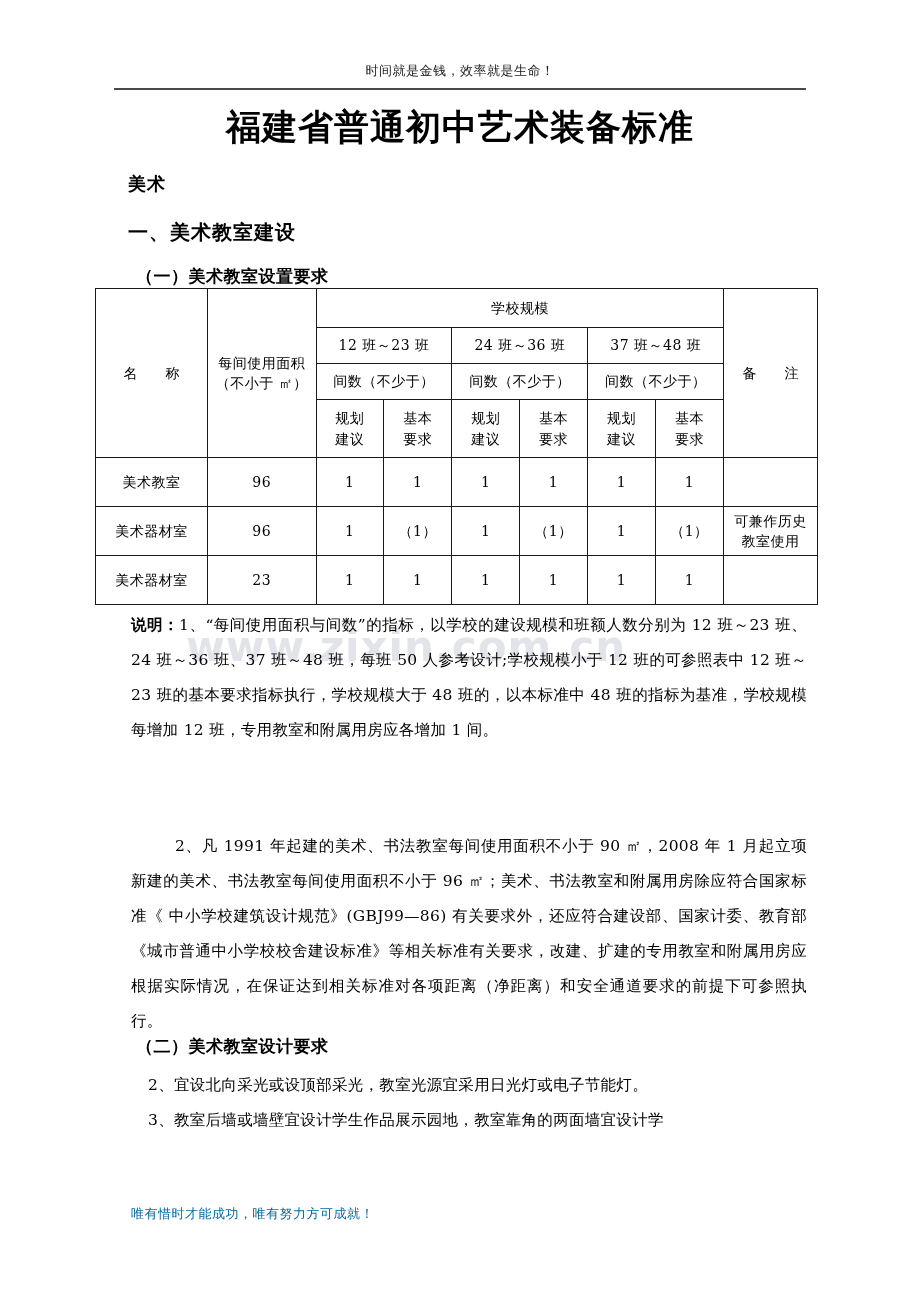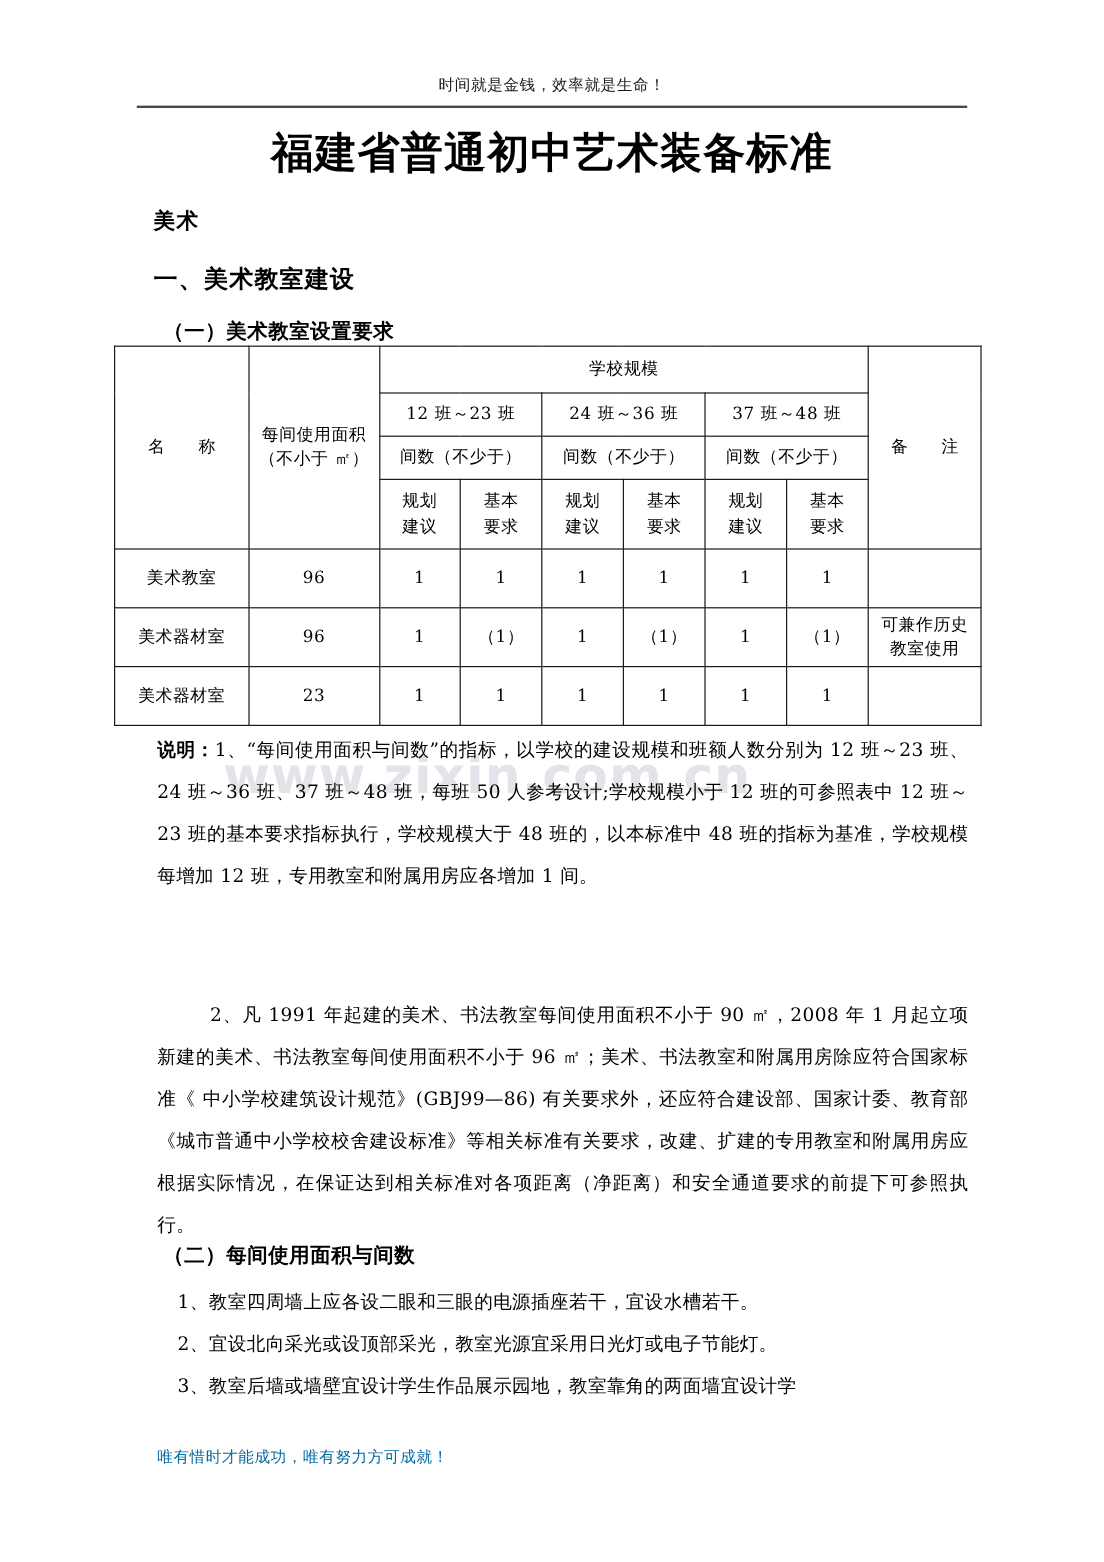--- a/index.html
+++ b/index.html
@@ -284,23 +284,22 @@
       </tr>
     </tbody>
   </table>
 
   <div class="watermark">www.zixin.com.cn</div>
 
   <div class="para note1"><span class="lead">说明：</span><span>1、“每间使用面积与间数”的指标，以学校的建设规模和班额人数分别为 12 班～23 班、24 班～36 班、37 班～48 班，每班 50 人参考设计;学校规模小于 12 班的可参照表中 12 班～23 班的基本要求指标执行，学校规模大于 48 班的，以本标准中 48 班的指标为基准，学校规模每增加 12 班，专用教室和附属用房应各增加 1 间。</span></div>
 
   <div class="para note2">2、凡 1991 年起建的美术、书法教室每间使用面积不小于 90 ㎡，2008 年 1 月起立项新建的美术、书法教室每间使用面积不小于 96 ㎡；美术、书法教室和附属用房除应符合国家标准《 中小学校建筑设计规范》(GBJ99—86) 有关要求外，还应符合建设部、国家计委、教育部《城市普通中小学校校舍建设标准》等相关标准有关要求，改建、扩建的专用教室和附属用房应根据实际情况，在保证达到相关标准对各项距离（净距离）和安全通道要求的前提下可参照执行。</div>
 
-  <div class="h-sub two">（二）每间使用面积与间数</div>
+  <div class="h-sub two">（二）美术教室设计要求</div>
 
   <div class="design-list">
-    <div class="li">1、教室四周墙上应各设二眼和三眼的电源插座若干，宜设水槽若干。</div>
     <div class="li">2、宜设北向采光或设顶部采光，教室光源宜采用日光灯或电子节能灯。</div>
     <div class="li">3、教室后墙或墙壁宜设计学生作品展示园地，教室靠角的两面墙宜设计学</div>
   </div>
 
   <div class="footer-text">唯有惜时才能成功，唯有努力方可成就！</div>
 
 </div>
 
 </body></html>

